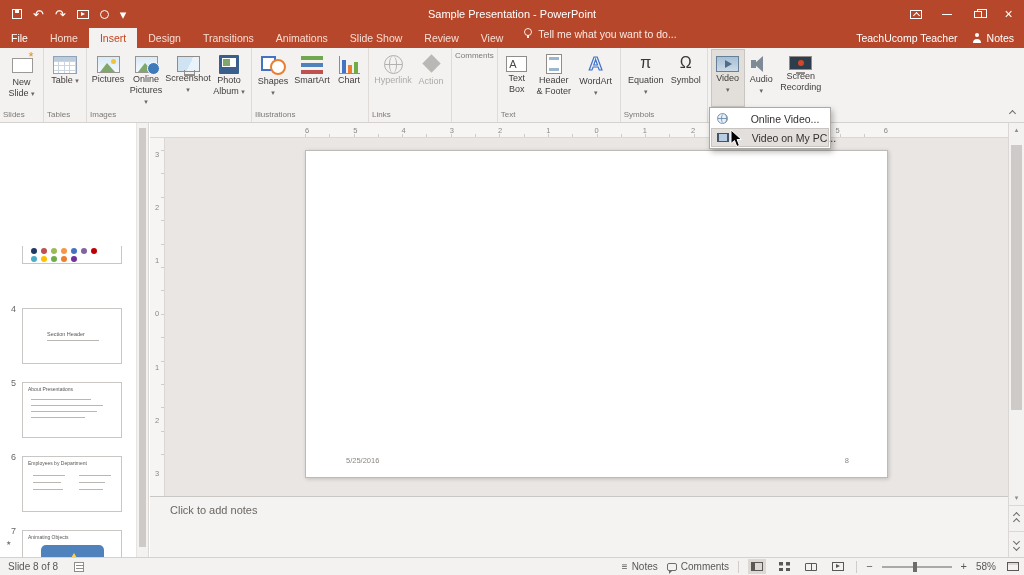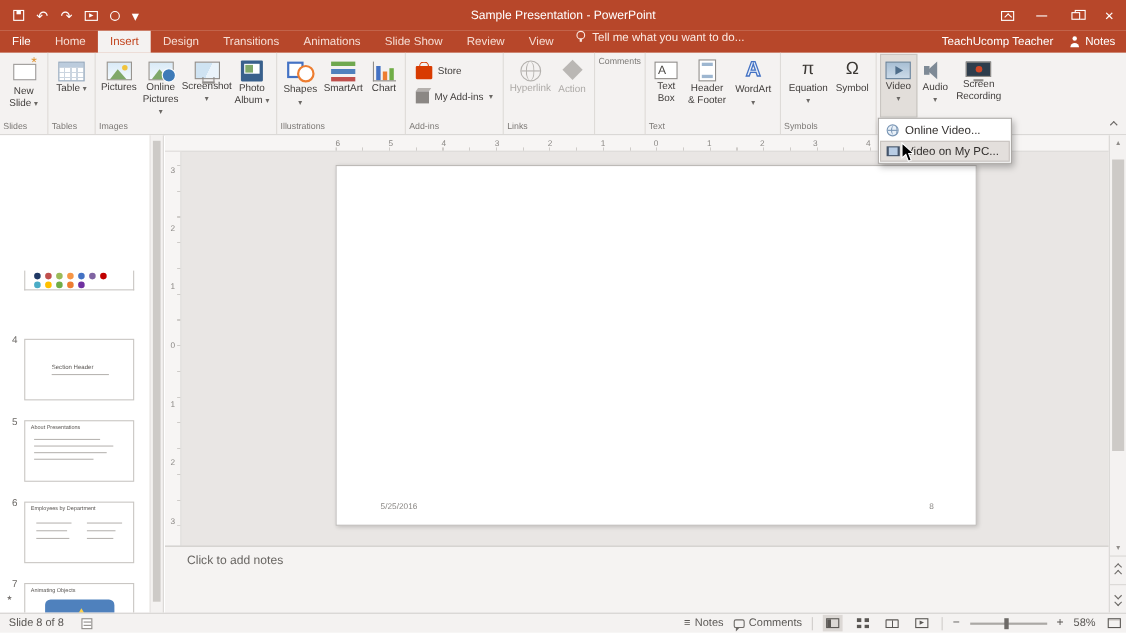--- a/index.html
+++ b/index.html
@@ -97,21 +97,21 @@
   .i-srec::before{content:"";position:absolute;left:8px;top:3px;width:6px;height:6px;border-radius:50%;background:#D24726}
   .i-srec::after{content:"";position:absolute;left:6px;bottom:-5px;width:9px;height:4px;border-bottom:2px solid #8F8C89}
   .addin-row{display:flex;align-items:center;gap:5px;height:24px;padding:0 5px;font-size:9px;color:#403D3B;border:1px solid transparent}
   .collapse-ribbon{position:absolute;right:6px;bottom:4px;width:12px;height:10px;display:flex;align-items:center;justify-content:center}
   .chv{width:5px;height:5px;border-left:1.5px solid #6E6B68;border-top:1.5px solid #6E6B68}
   .chv.up{transform:rotate(45deg)}
   .chv.down{transform:rotate(225deg)}
 
   
   .dropdown{position:absolute;left:1px;top:59px;width:122px;background:#fff;border:1px solid #ABA8A5;box-shadow:2px 3px 6px rgba(0,0,0,.28);z-index:100;padding:1px;white-space:nowrap}
-  .dd-item{display:flex;align-items:center;gap:6px;height:19px;padding:0 6px;font-size:10.5px;color:#33302E}
+  .dd-item{display:flex;align-items:center;gap:23px;height:19px;padding:0 6px;font-size:10.5px;color:#33302E}
   .dd-item.hl{background:#E3DFDC;outline:1px solid #C8C4C0;outline-offset:-1px}
   .mi-globe{width:11px;height:11px;border-radius:50%;border:1px solid #7A96B5;position:relative;background:#E8F0F8;flex:none}
   .mi-globe::before{content:"";position:absolute;left:0;right:0;top:4px;border-top:1px solid #7A96B5}
   .mi-globe::after{content:"";position:absolute;left:3px;top:0;bottom:0;width:4px;border:1px solid #7A96B5;border-top:none;border-bottom:none;border-radius:50%}
   .mi-film{width:12px;height:9px;background:#44546A;position:relative;flex:none}
   .mi-film::before{content:"";position:absolute;left:2px;top:1px;right:2px;bottom:1px;background:#B8CCE4}
   .cursor{position:absolute;left:20px;top:21px;width:12px;height:19px;z-index:101}
 
   
   .thumbs{position:absolute;left:0;top:123px;width:136px;bottom:18px;background:#fff;overflow:hidden}
@@ -279,34 +279,20 @@
           <span class="lbl"><span>SmartArt</span></span>
         </div>
         <div class="rbtn" style="width:32px">
           <span class="ric i-chart"></span>
           <span class="lbl"><span>Chart</span></span>
         </div>
       </div>
       <div class="rg-label">Illustrations</div>
     </div>
 
-    <div class="rgroup" style="min-width:88px">
-      <div class="rg-body" style="flex-direction:column;align-items:flex-start;justify-content:flex-start;padding-top:3px">
-        <div class="addin-row">
-          <span class="ric i-store"></span>
-          <span>Store</span>
-        </div>
-        <div class="addin-row">
-          <span class="ric i-addins"></span>
-          <span>My Add-ins</span>
-          <span class="dar">▾</span>
-        </div>
-      </div>
-      <div class="rg-label">Add-ins</div>
-    </div>
 
     <div class="rgroup">
       <div class="rg-body">
         <div class="rbtn dis" style="width:42px">
           <span class="ric i-link"></span>
           <span class="lbl"><span>Hyperlink</span></span>
         </div>
         <div class="rbtn dis" style="width:34px">
           <span class="ric i-action"></span>
           <span class="lbl"><span>Action</span></span>

